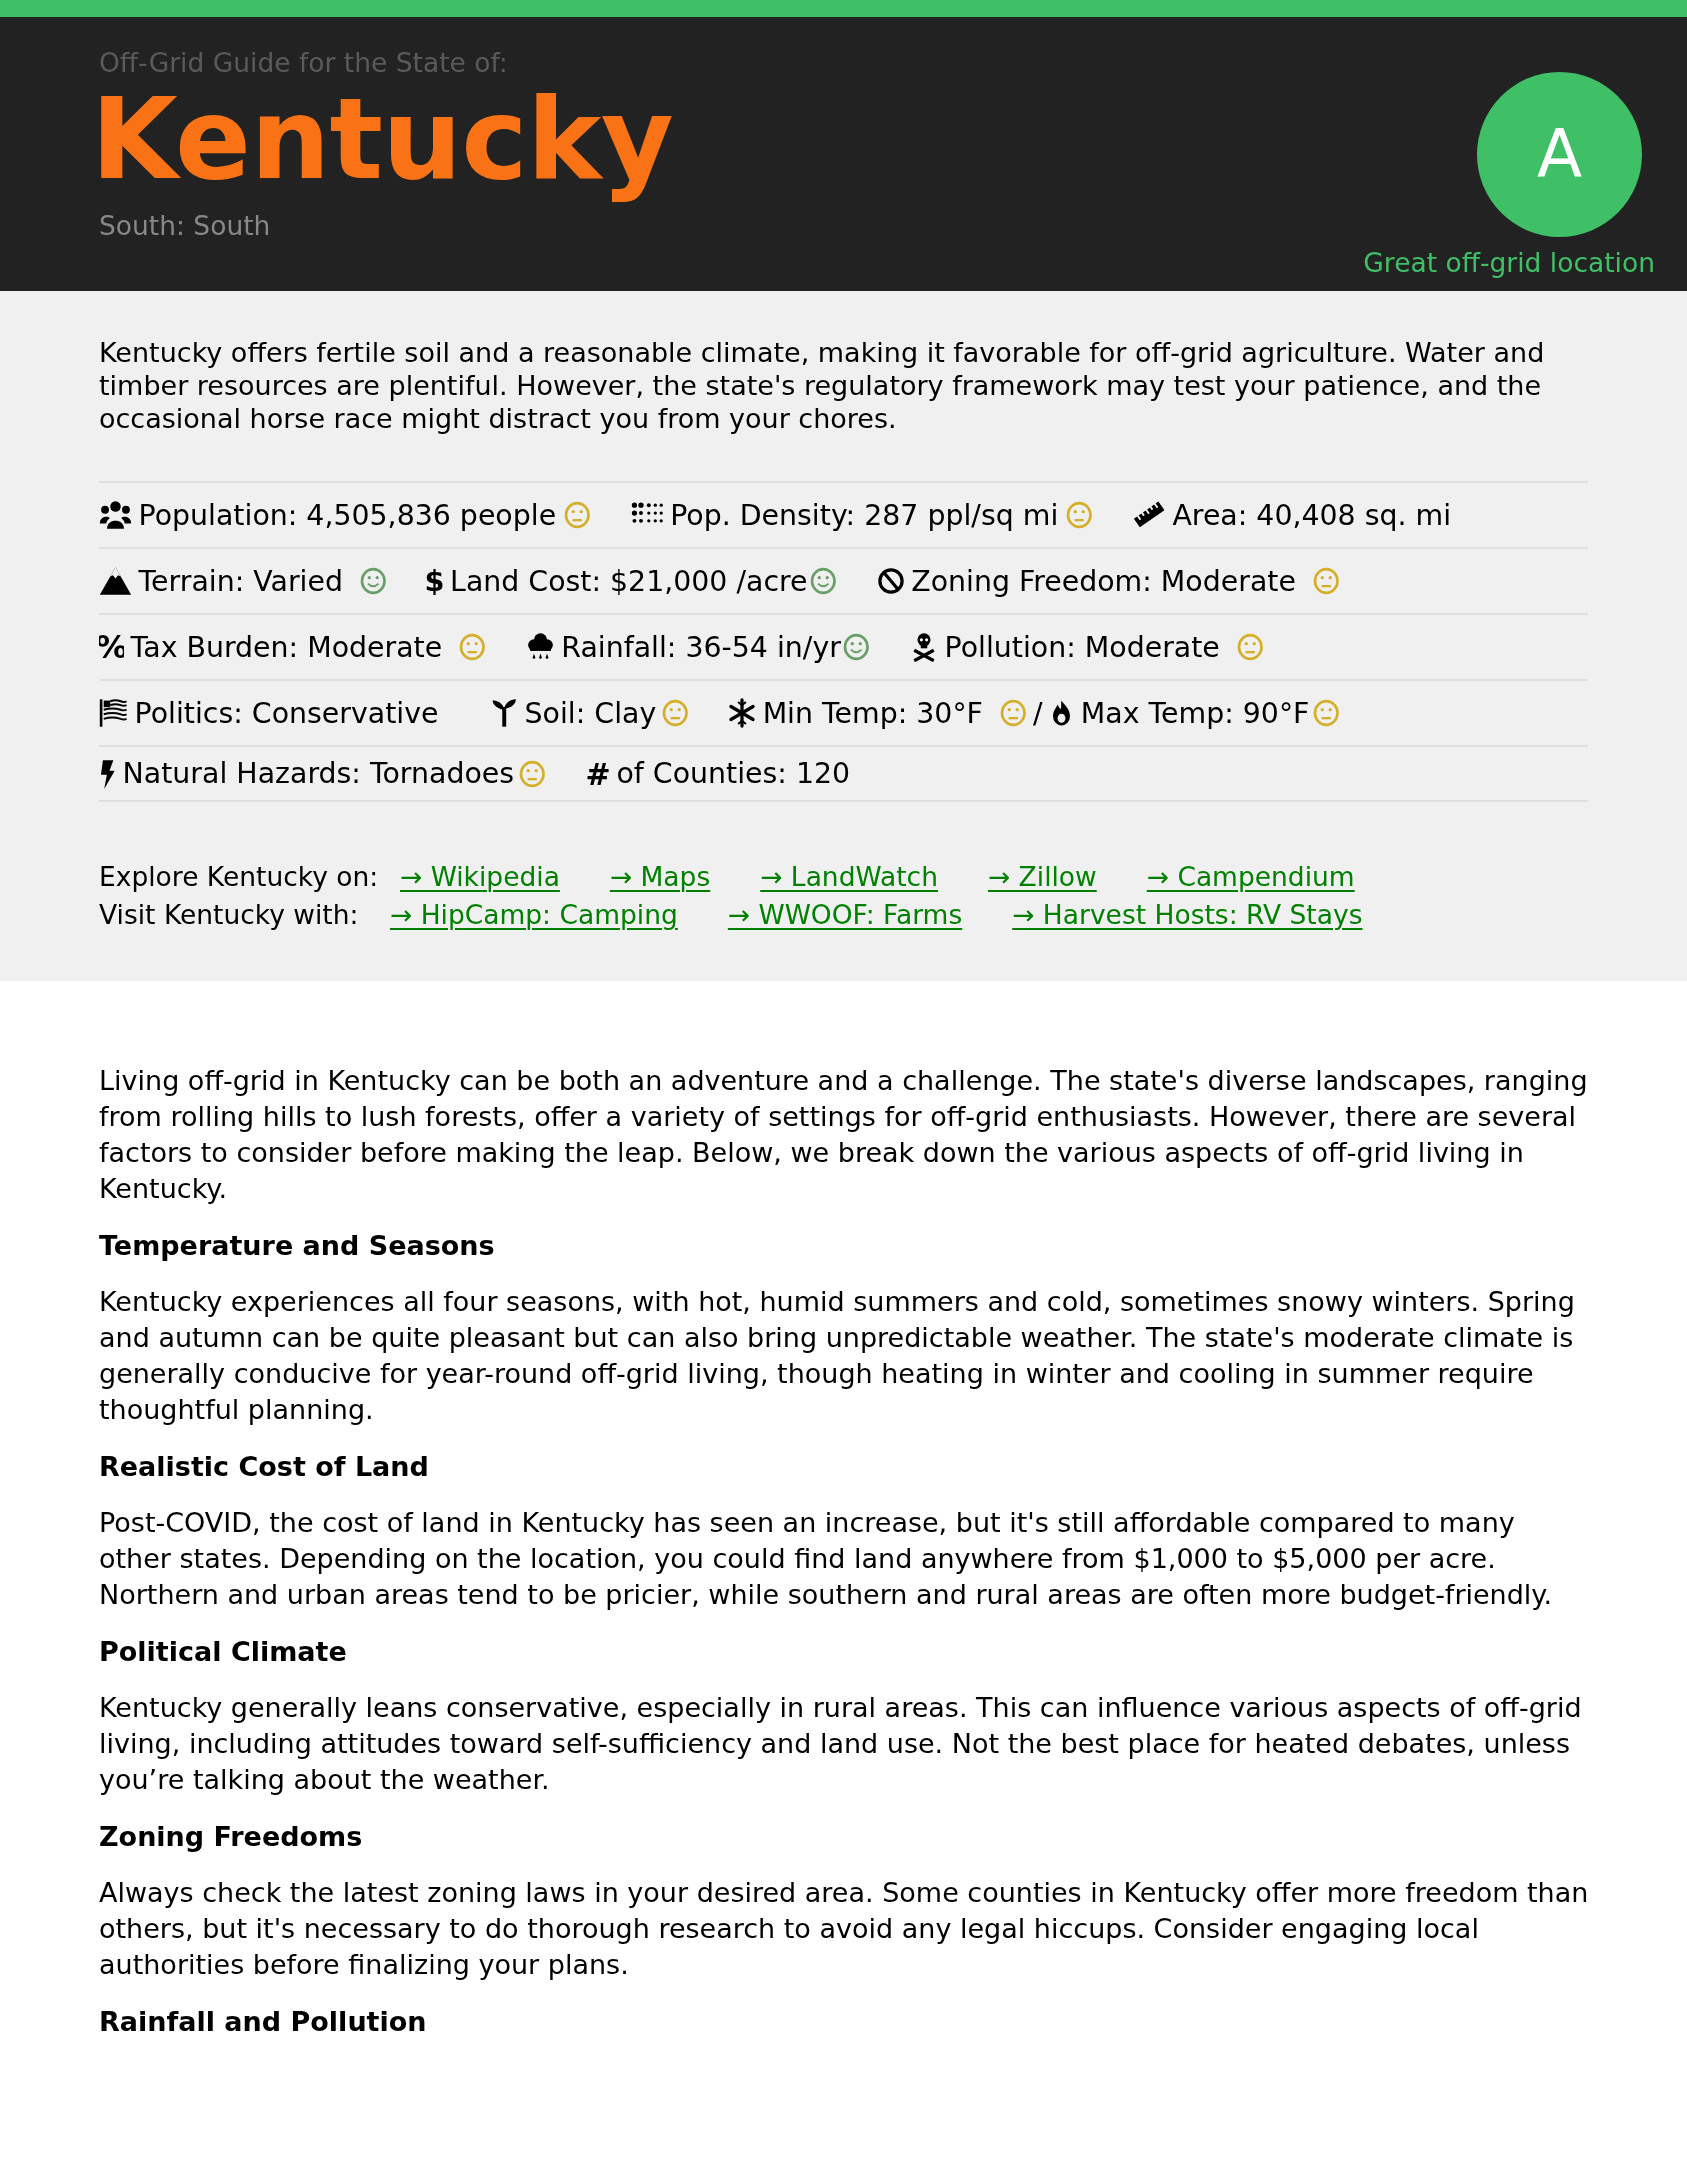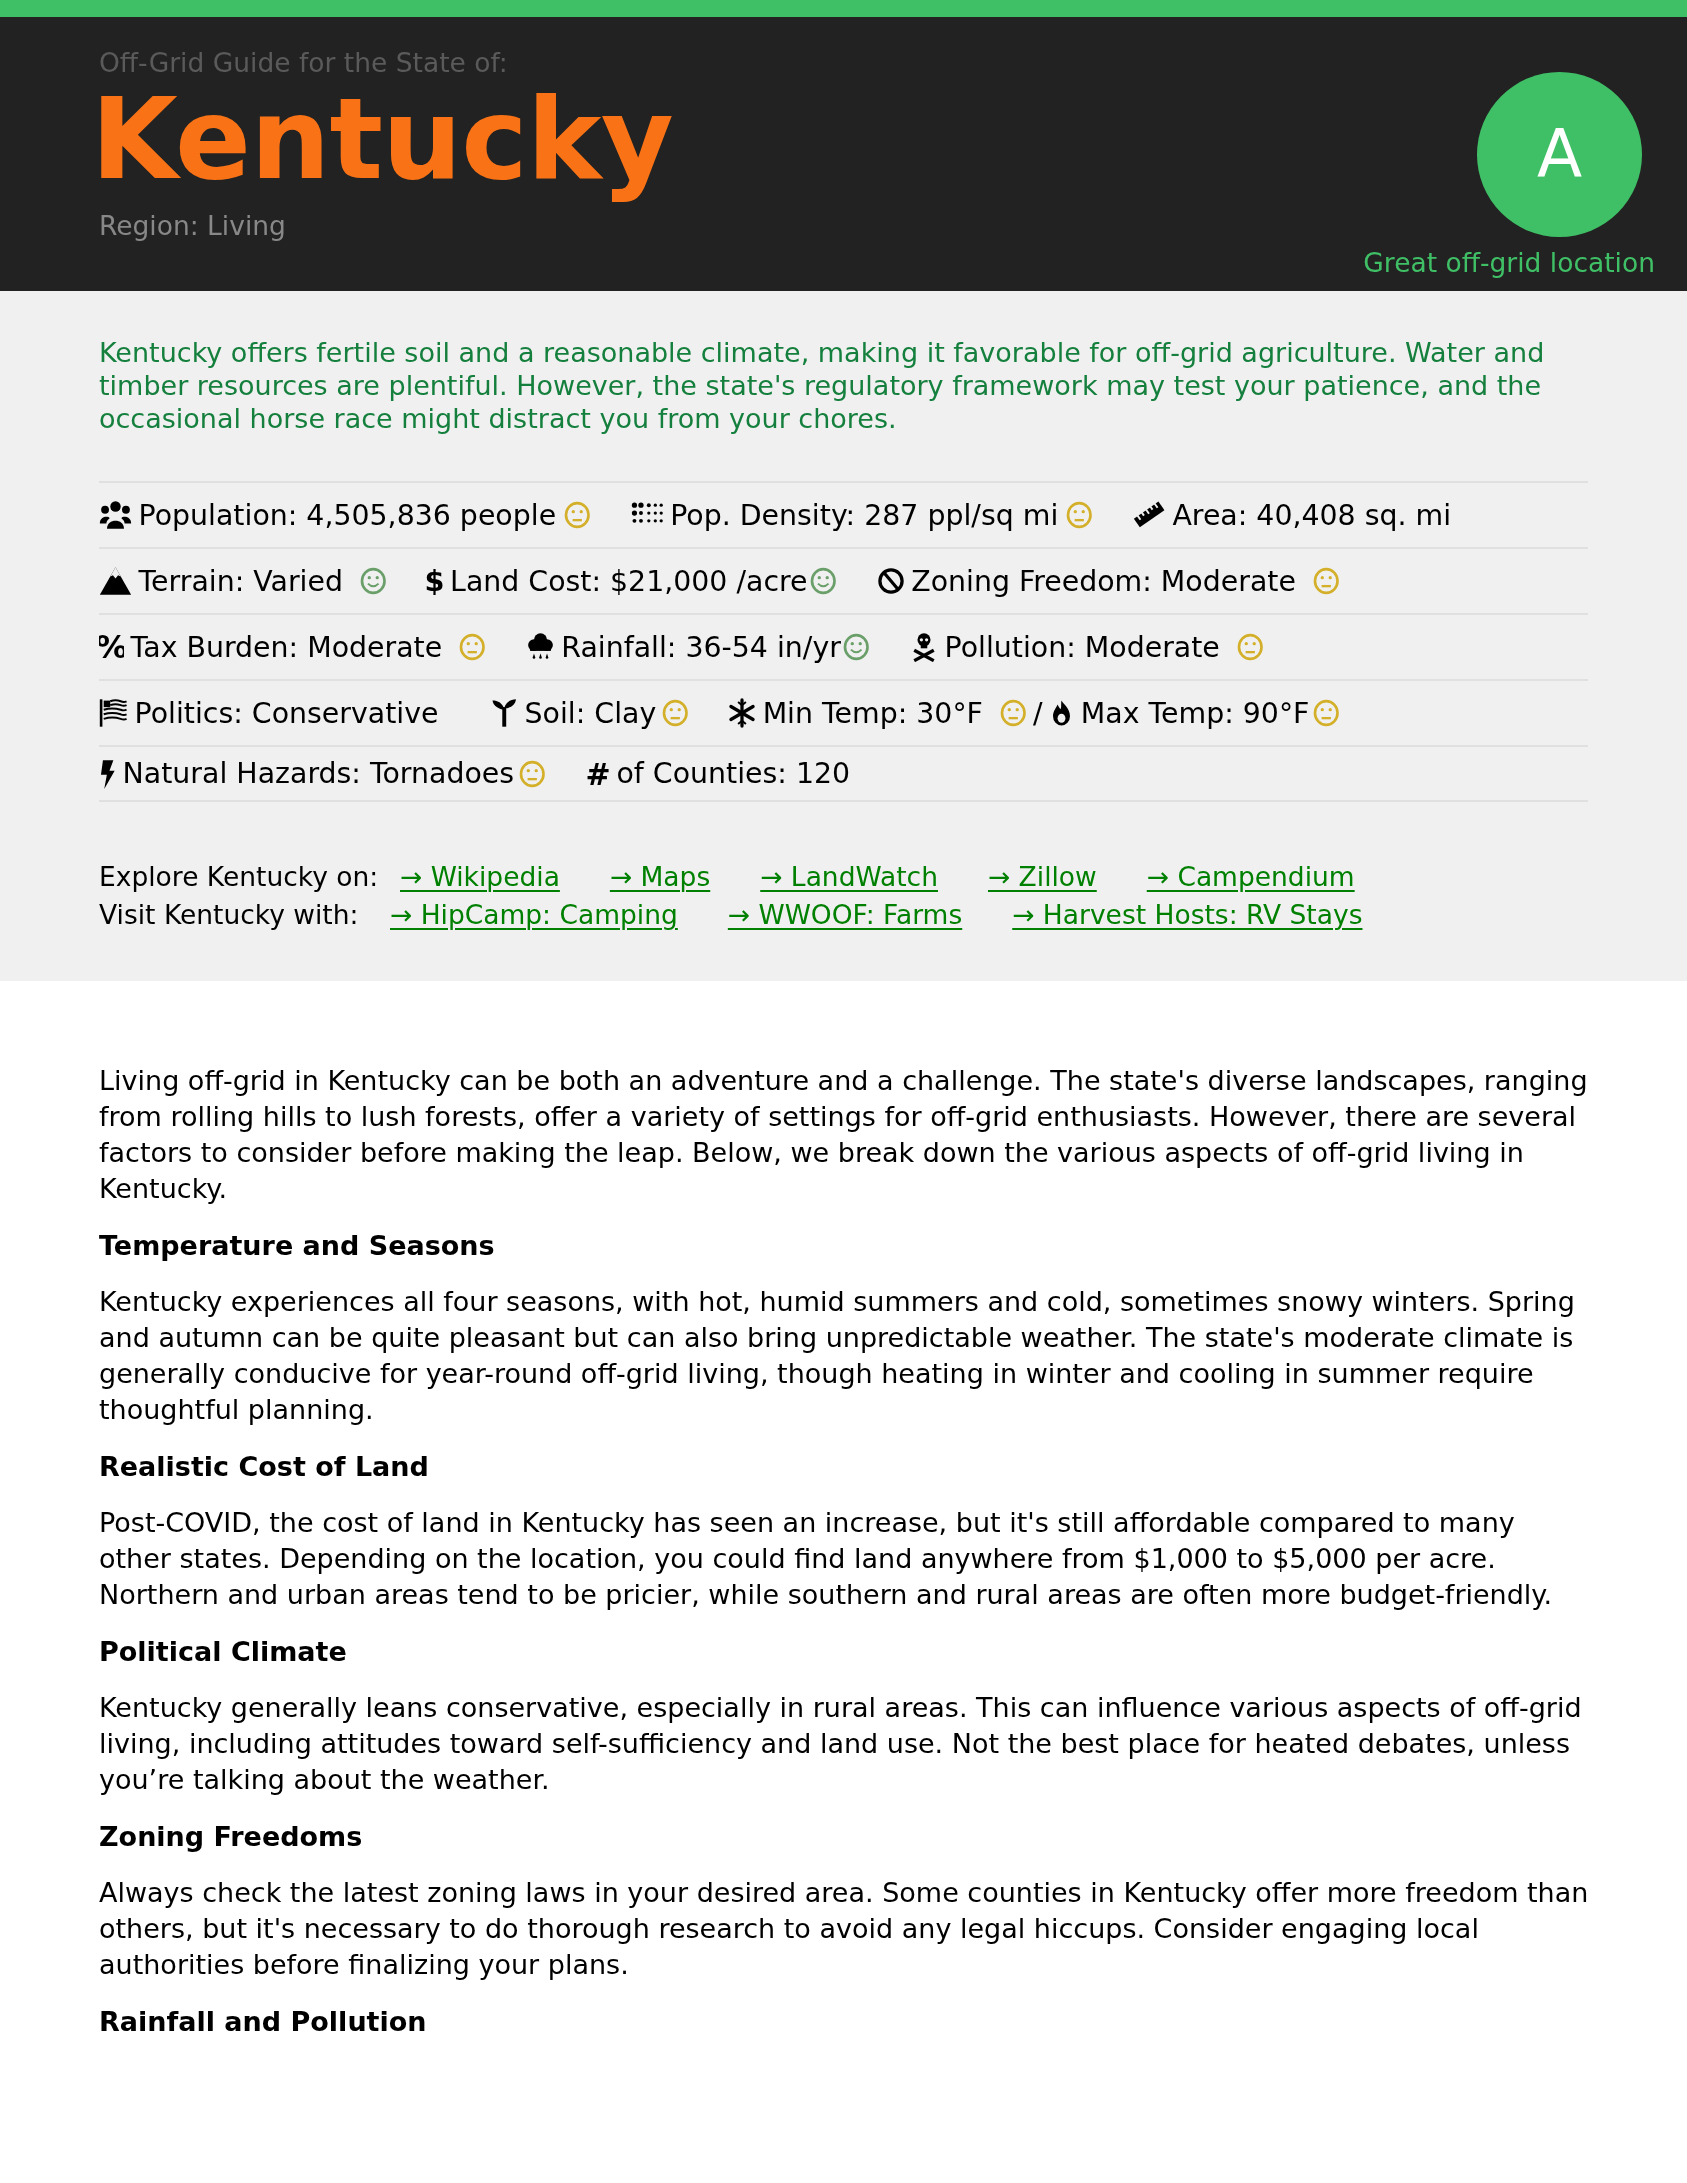--- a/index.html
+++ b/index.html
@@ -10,21 +10,21 @@
 
   .header { position: absolute; left: 0; top: 16.5px; width: 1687px; height: 275px; background: #222222; }
   .header .kicker { position: absolute; left: 99px; top: 30px; font-size: 26.5px; color: #5a5a5a; white-space: nowrap; }
   .header .title { position: absolute; left: 91px; top: 66px; font-size: 112px; color: #f97316; line-height: 1; white-space: nowrap; letter-spacing: -0.7px; }
   .header .region { position: absolute; left: 99px; top: 193px; font-size: 26.5px; color: #888888; white-space: nowrap; }
   .grade { position: absolute; left: 1477px; top: 55px; width: 165px; height: 165px; border-radius: 50%; background: #40c066; display: flex; align-items: center; justify-content: center; }
   .grade span { color: #ffffff; font-size: 66px; line-height: 1; }
   .grade-label { position: absolute; right: 32px; top: 230px; font-size: 26.5px; color: #40c066; white-space: nowrap; }
 
   .summary-section { position: absolute; left: 0; top: 291px; width: 1687px; height: 690px; background: #f0f0f0; }
-  .summary { position: absolute; left: 99px; top: 45px; width: 1495px; font-size: 27px; line-height: 33px; color: #15803d; }
+  .summary { position: absolute; left: 99px; top: 45px; width: 1495px; font-size: 27px; line-height: 33px; color: #000000; }
 
   .stats { position: absolute; left: 99px; top: 190px; width: 1489px; }
   .stat-row { height: 66px; border-top: 2.6px solid #e0e0e0; display: flex; align-items: center; font-size: 28.4px; white-space: nowrap; }
   .stat-row:last-child { border-bottom: 2.6px solid #e0e0e0; height: 57px; }
   .stat { display: inline-flex; align-items: center; margin-right: 40px; }
   .stat .ico { display: inline-block; width: 33px; height: 30px; margin-right: 6.6px; }
   .stat .ico svg { width: 100%; height: 100%; }
   .face { display: inline-block; width: 26.5px; height: 28px; margin-left: 8px; }
   .face svg { width: 100%; height: 100%; }
   .sep { margin: 0 6.6px; }
@@ -43,21 +43,21 @@
   .article h3 { font-size: 27px; font-weight: bold; line-height: 36px; margin-bottom: 20.5px; }
 </style>
 </head>
 <body>
 
 <div class="topbar"></div>
 
 <header class="header">
   <div class="kicker">Off-Grid Guide for the State of:</div>
   <h1 class="title">Kentucky</h1>
-  <div class="region">Region: Living</div>
+  <div class="region">South: South</div>
   <div class="grade">
     <span>A</span>
   </div>
   <div class="grade-label">Great off-grid location</div>
 </header>
 
 <section class="summary-section">
   <p class="summary">Kentucky offers fertile soil and a reasonable climate, making it favorable for off-grid agriculture. Water and timber resources are plentiful. However, the state's regulatory framework may test your patience, and the occasional horse race might distract you from your chores.</p>
 
   <div class="stats">

